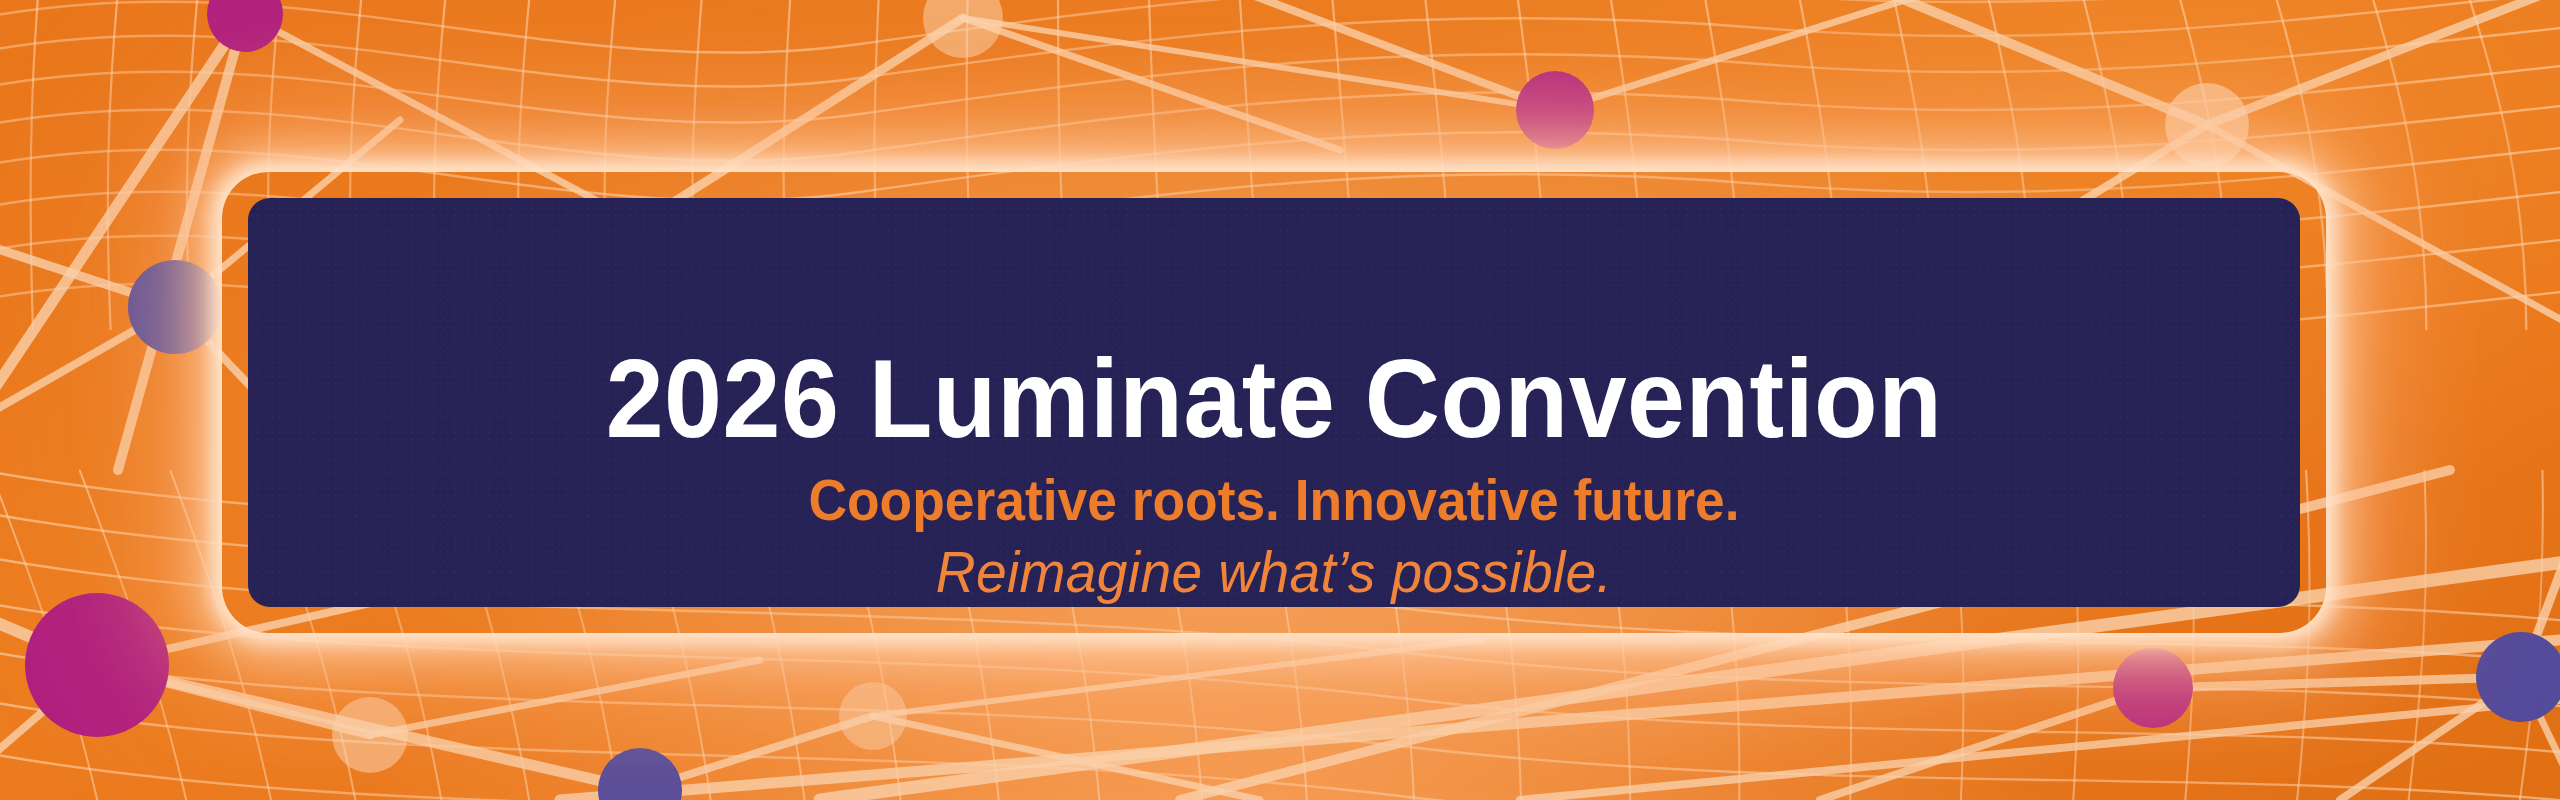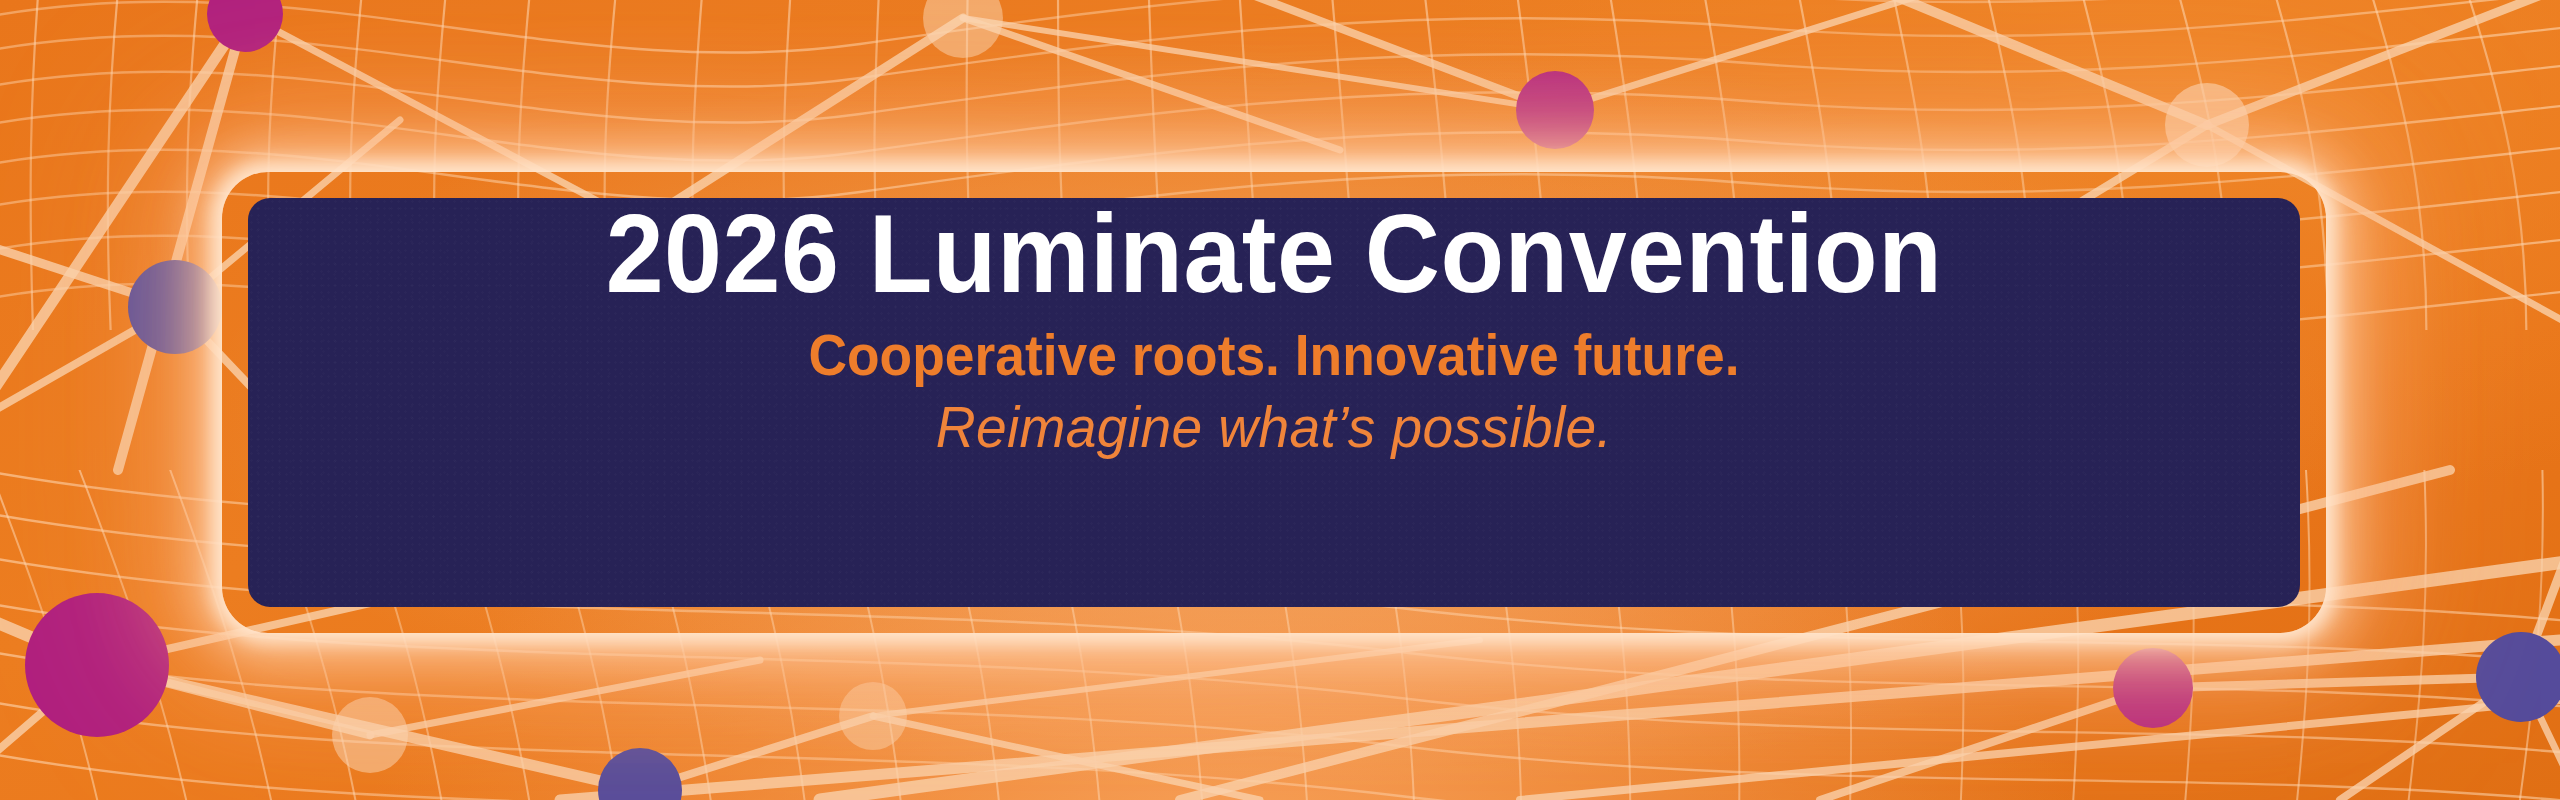--- a/index.html
+++ b/index.html
@@ -57,21 +57,21 @@
       0 0 170px 90px rgba(255, 170, 115, 0.20);
   }
   #panel {
     position: absolute;
     inset: 0;
     background: #272256;
     border-radius: 22px;
     display: flex;
     flex-direction: column;
     align-items: center;
-    justify-content: flex-start;
+    justify-content: flex-end;
   }
   
   #panel::after {
     content: "";
     position: absolute;
     inset: 0;
     border-radius: 22px;
     background-image:
       radial-gradient(rgba(255,255,255,0.040) 1px, transparent 1.1px),
       radial-gradient(rgba(255,255,255,0.026) 1px, transparent 1.1px);

